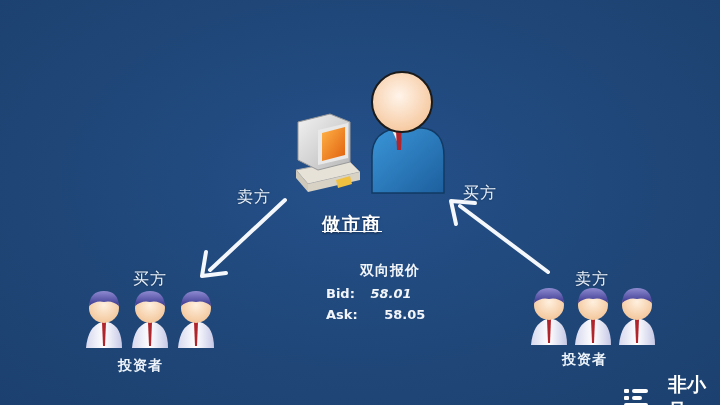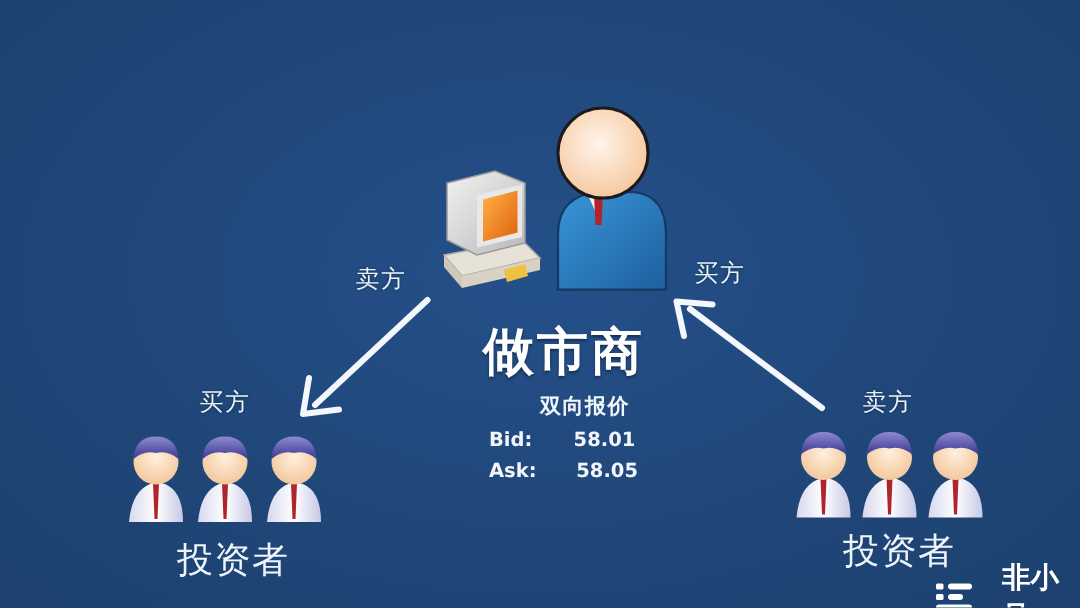--- a/index.html
+++ b/index.html
@@ -2,25 +2,25 @@
 <html><head>
 <meta charset="utf-8">
 <style>
   html, body { margin:0; padding:0; }
   body { width:720px; height:405px; overflow:hidden; background:#1f4677; position:relative;
          font-family:"DejaVu Sans", "Liberation Sans", sans-serif; }
   .canvas { position:absolute; left:0; top:0; width:720px; height:405px;
             background: radial-gradient(ellipse at 50% 45%, #24508a 0%, #1f4677 60%, #1c4170 100%); }
   .abs { position:absolute; }
   .label-cn { color:#e9f1fb; font-family:Liberation Sans, sans-serif; font-size:16px; letter-spacing:1px;
-              text-shadow:0 0 2px rgba(0,0,0,0.4); }
-  .title-mm { color:#ffffff; font-size:34px; font-weight:bold; letter-spacing:2px; text-shadow:0 1px 2px rgba(0,0,0,0.4); }
+              text-shadow:0 0 2px rgba(0,0,0,0.4);margin-top:11px; }
+  .title-mm { color:#ffffff; font-size:18px; font-weight:bold; letter-spacing:2px; text-shadow:0 1px 2px rgba(0,0,0,0.4);text-decoration:underline; }
   .quote-h { color:#f2f6fb; font-size:14px; font-weight:bold; letter-spacing:1px; }
   .quote-line { color:#f2f6fb; font-size:13px; font-weight:bold; }
-  .investor-label { color:#eef4fb; font-size:24px; font-family:"DejaVu Serif", "Liberation Serif", serif; letter-spacing:1px; }
+  .investor-label { color:#eef4fb; font-size:14px; font-family:"DejaVu Serif", "Liberation Serif", serif; letter-spacing:1px;font-weight:bold; }
   .watermark { color:#ffffff; font-size:19px; font-weight:bold; display:flex; align-items:center; gap:18px; }
   svg { overflow:visible; }
 </style>
 </head>
 <body>
 
 <div class="canvas">
 
   <svg class="abs" style="left:288px;top:110px;" width="80" height="90">
     <defs>
@@ -56,21 +56,21 @@
     <path d="M12,125 L12,88 Q12,62 40,60 L62,60 Q84,62 84,88 L84,125 Z" fill="url(#suit)" stroke="#123a63" stroke-width="1.5"></path>
     <polygon points="32,62 42,62 40,80" fill="#f3f3f3"></polygon>
     <polygon points="36,62 42,62 41,82 37,82" fill="#b0242c"></polygon>
     <circle cx="42" cy="34" r="30" fill="url(#head)" stroke="#1b1b1b" stroke-width="2"></circle>
   </svg>
 
   <div class="abs title-mm" style="left:322px;top:212px;">做市商</div>
   <div class="abs quote-h" style="left:328px;top:262px;margin-left:32px;">双向报价</div>
   <div class="abs quote-line" style="left:326px;top:286px;">
     <span>Bid:</span>
-    <span style="margin-left:23px;">58.01</span>
+    <span style="margin-left:11px;font-style:italic;">58.01</span>
   </div>
   <div class="abs quote-line" style="left:326px;top:307px;">
     <span>Ask:</span>
     <span style="margin-left:22px;">58.05</span>
   </div>
 
   <svg class="abs" style="left:0;top:0;" width="720" height="405">
     <g>
       <line x1="285" y1="200" x2="210" y2="270" stroke="#f4f7fb" stroke-width="4" stroke-linecap="round"></line>
       <polyline points="206,252 202,276 226,273" fill="none" stroke="#f4f7fb" stroke-width="4" stroke-linejoin="round" stroke-linecap="round"></polyline>

